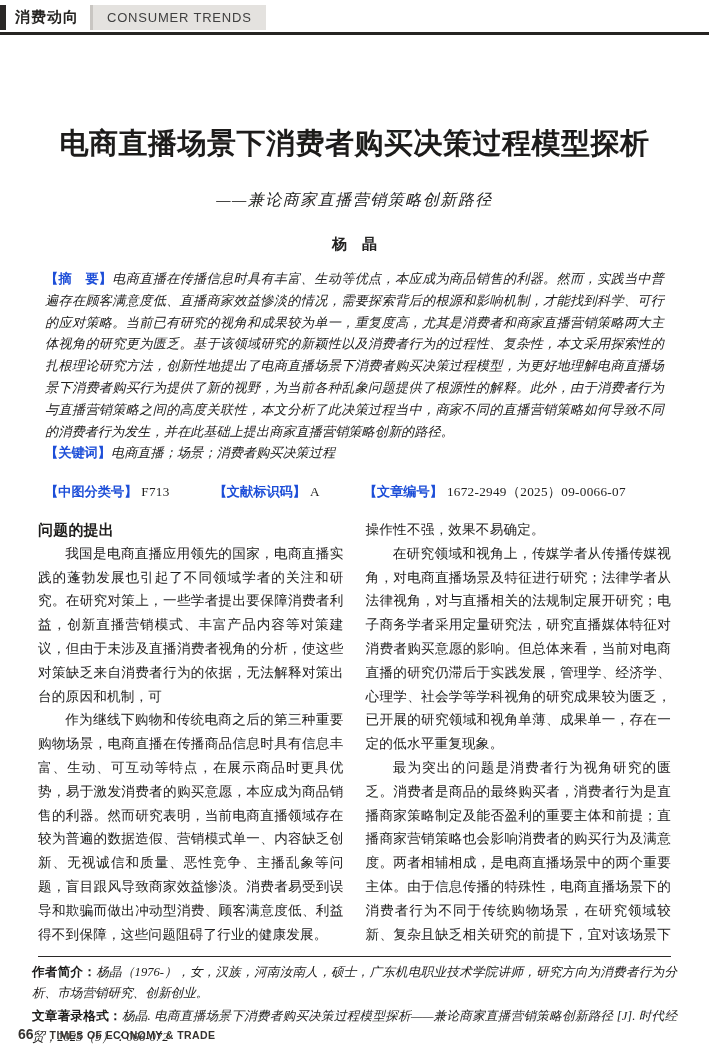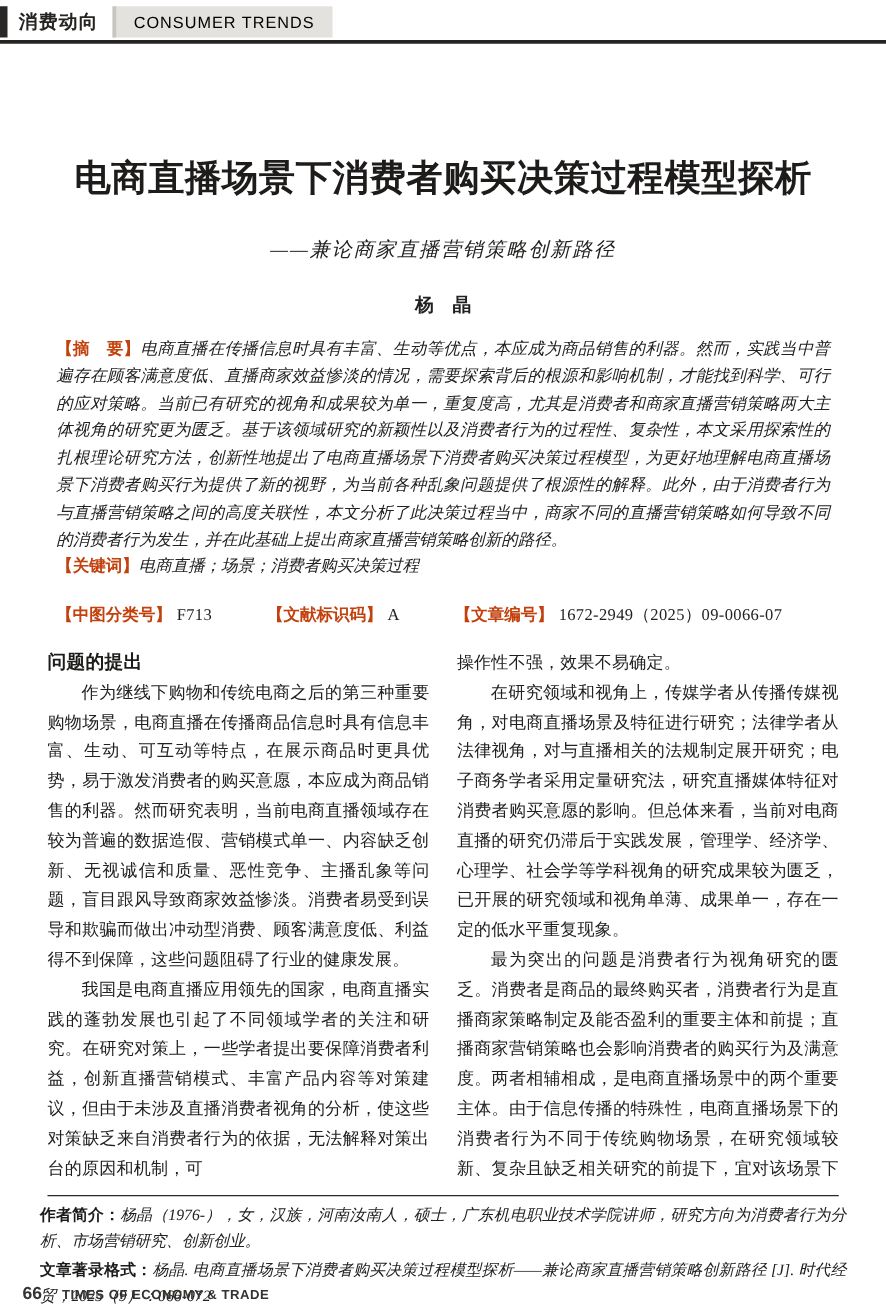--- a/index.html
+++ b/index.html
@@ -14,21 +14,21 @@
   .accent-bar { width:6px; align-self:stretch; background:#2a2827; }
   .badge-cn-text {
     font-family:"Liberation Sans","DejaVu Sans",sans-serif;
     font-weight:bold; font-size:15px; letter-spacing:1px;
     padding:0 11px 0 9px; color:#262422;
   }
   .badge-en {
     background:#e4e2df; border-left:3px solid #c9c6c2;
     display:flex; align-items:center; padding:0 14px;
     font-family:"Liberation Sans","DejaVu Sans",sans-serif;
-    font-size:13px; letter-spacing:0.8px; color:#000000;
+    font-size:13px; letter-spacing:0.8px; color:#404040;
   }
   .top-rule { height:3px; background:#262422; margin-top:2px; }
 
   
   .title {
     margin:88px 36px 0; text-align:center;
     font-size:29px; font-weight:bold; letter-spacing:0.5px;
     line-height:40px; color:#1d1c1b;
   }
   .subtitle {
@@ -39,21 +39,21 @@
   .affiliation { margin-top:5px; text-align:center; font-size:13px; font-style:italic; }
 
   
   .abstract {
     margin:14px 45px 0; font-size:13.2px; line-height:21.8px;
     text-align:justify; word-break:break-all;
   }
   .keywords { margin:0 45px; font-size:13.2px; line-height:21.8px; }
   .meta-label {
     font-family:"Liberation Sans","DejaVu Sans",sans-serif;
-    font-weight:bold; font-style:normal; color:#c2410c;
+    font-weight:bold; font-style:normal; color:#1d4ed8;
   }
   .kai { font-style:italic; }
   .classification { margin:17px 45px 0; font-size:13.2px; line-height:21.8px; }
   .cls-group { display:inline-block; }
   .cls-group + .cls-group { margin-left:44px; }
   .cls-value { font-style:normal; padding-left:4px; letter-spacing:0.3px; }
 
   
   .columns {
     margin:15px 38px 0; display:flex; gap:22px; height:432px; overflow:hidden;
@@ -118,22 +118,22 @@
     <span class="meta-label">【关键词】</span><span class="kai">电商直播；场景；消费者购买决策过程</span>
   </div>
 
   <div class="classification">
     <span class="cls-group"><span class="meta-label">【中图分类号】</span><span class="cls-value">F713</span></span><span class="cls-group"><span class="meta-label">【文献标识码】</span><span class="cls-value">A</span></span><span class="cls-group"><span class="meta-label">【文章编号】</span><span class="cls-value">1672-2949（2025）09-0066-07</span></span>
   </div>
 
   <div class="columns">
     <div class="col">
       <h2 class="sec-heading">问题的提出</h2>
+      <p class="indent">我国是电商直播应用领先的国家，电商直播实践的蓬勃发展也引起了不同领域学者的关注和研究。在研究对策上，一些学者提出要保障消费者利益，创新直播营销模式、丰富产品内容等对策建议，但由于未涉及直播消费者视角的分析，使这些对策缺乏来自消费者行为的依据，无法解释对策出台的原因和机制，可</p>
       <p class="indent">作为继线下购物和传统电商之后的第三种重要购物场景，电商直播在传播商品信息时具有信息丰富、生动、可互动等特点，在展示商品时更具优势，易于激发消费者的购买意愿，本应成为商品销售的利器。然而研究表明，当前电商直播领域存在较为普遍的数据造假、营销模式单一、内容缺乏创新、无视诚信和质量、恶性竞争、主播乱象等问题，盲目跟风导致商家效益惨淡。消费者易受到误导和欺骗而做出冲动型消费、顾客满意度低、利益得不到保障，这些问题阻碍了行业的健康发展。</p>
-      <p class="indent">我国是电商直播应用领先的国家，电商直播实践的蓬勃发展也引起了不同领域学者的关注和研究。在研究对策上，一些学者提出要保障消费者利益，创新直播营销模式、丰富产品内容等对策建议，但由于未涉及直播消费者视角的分析，使这些对策缺乏来自消费者行为的依据，无法解释对策出台的原因和机制，可</p>
     </div>
     <div class="col">
       <p>操作性不强，效果不易确定。</p>
       <p class="indent">在研究领域和视角上，传媒学者从传播传媒视角，对电商直播场景及特征进行研究；法律学者从法律视角，对与直播相关的法规制定展开研究；电子商务学者采用定量研究法，研究直播媒体特征对消费者购买意愿的影响。但总体来看，当前对电商直播的研究仍滞后于实践发展，管理学、经济学、心理学、社会学等学科视角的研究成果较为匮乏，已开展的研究领域和视角单薄、成果单一，存在一定的低水平重复现象。</p>
       <p class="indent">最为突出的问题是消费者行为视角研究的匮乏。消费者是商品的最终购买者，消费者行为是直播商家策略制定及能否盈利的重要主体和前提；直播商家营销策略也会影响消费者的购买行为及满意度。两者相辅相成，是电商直播场景中的两个重要主体。由于信息传播的特殊性，电商直播场景下的消费者行为不同于传统购物场景，在研究领域较新、复杂且缺乏相关研究的前提下，宜对该场景下消费者决策过程采取质性研究方法开展探</p>
     </div>
   </div>
 
   <div class="footnote-rule"></div>
 

